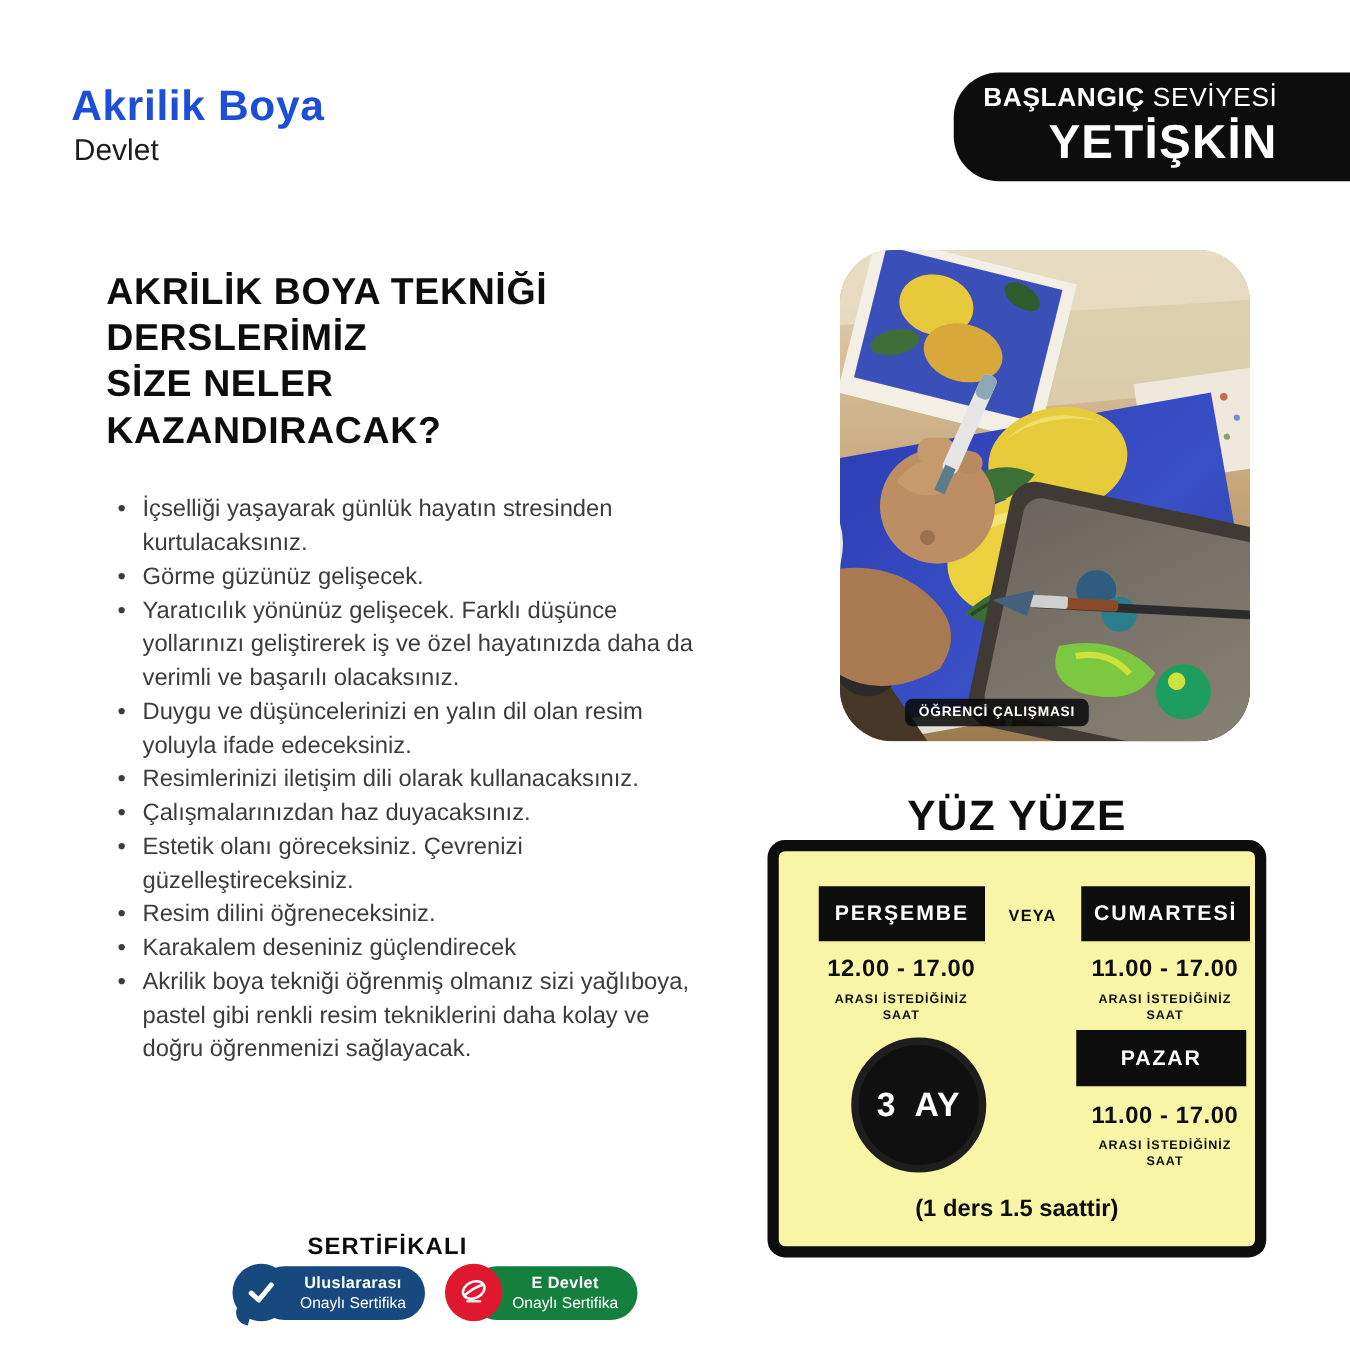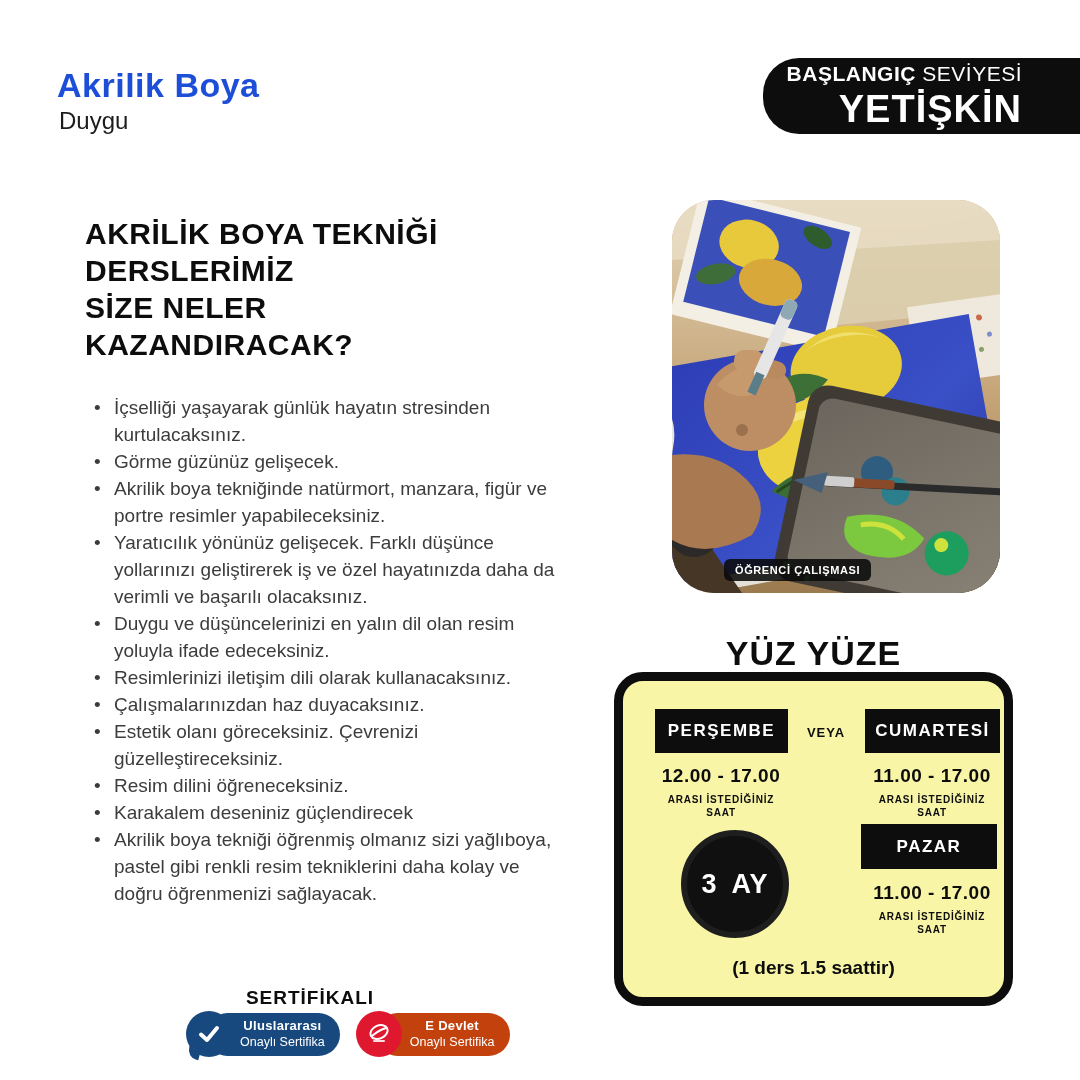--- a/index.html
+++ b/index.html
@@ -13,21 +13,21 @@
   
   .title {
     position:absolute; left:57px; top:66px;
     font-size:34px; font-weight:800; letter-spacing:.5px; color:#1d4ed8;
   }
   .subtitle {
     position:absolute; left:59px; top:107px;
     font-size:24px; font-weight:400; color:#1c1c1c;
   }
   .level-badge {
-    position:absolute; right:0; top:58px; width:317px; height:76px;
+    position:absolute; right:0; top:58px; width:317px; height:87px;
     background:#0d0d0d; border-radius:36px 0 0 36px;
     display:flex; flex-direction:column; justify-content:center;
     padding-right:58px; text-align:right; color:#fff;
   }
   .level-badge .line1 { font-size:21px; letter-spacing:.5px; }
   .level-badge .line1 b { font-weight:800; }
   .level-badge .line2 { font-size:38px; font-weight:700; letter-spacing:1px; margin-top:2px; }
   
   .intro-heading {
     position:absolute; left:85px; top:215px; width:500px;
@@ -53,21 +53,21 @@
     font-size:11px; font-weight:700; letter-spacing:.6px;
     padding:5px 11px; border-radius:6px; white-space:nowrap;
   }
   
   .schedule-heading {
     position:absolute; left:614px; top:634px; width:399px;
     text-align:center; font-size:34px; font-weight:800; letter-spacing:1px; color:#0d0d0d;
   }
   .schedule-box {
     position:absolute; left:614px; top:672px; width:399px; height:334px;
-    background:#f8f5a6; border:9px solid #0d0d0d; border-radius:29px;
+    background:#f8f5a6; border:9px solid #0d0d0d; border-radius:14px;
   }
   .day-chip {
     position:absolute; background:#0d0d0d; color:#fff;
     display:flex; align-items:center; justify-content:center;
     font-weight:800; font-size:17px; letter-spacing:1.5px;
   }
   .chip-thu { left:32px;  top:28px;  width:133px; height:44px; }
   .chip-sat { left:242px; top:28px;  width:135px; height:44px; }
   .chip-sun { left:238px; top:143px; width:136px; height:45px; }
   .or-label {
@@ -111,48 +111,47 @@
     content:""; position:absolute; left:2px; bottom:-2px;
     width:12px; height:12px; background:#17497E;
     border-radius:0 0 0 10px; transform:rotate(15deg);
   }
   .cert-circle.red { background:#E0182F; }
   .cert-pill {
     margin-left:-26px; padding:5px 15px 6px 34px; border-radius:22px;
     color:#fff; text-align:center; line-height:16px;
   }
   .cert-pill.blue { background:#17497E; }
-  .cert-pill.red  { background:#c2410c; }
+  .cert-pill.red  { background:#15803d; }
   .cert-pill .t { font-size:13px; font-weight:800; letter-spacing:.3px; }
   .cert-pill .s { font-size:12.5px; font-weight:400; }
 </style>
 </head>
 <body>
 
 <div class="page">
 
   <div class="title">Akrilik Boya</div>
-  <div class="subtitle">Duygu</div>
+  <div class="subtitle">Devlet</div>
 
   <div class="level-badge">
     <div class="line1"><b>BAŞLANGIÇ</b><span> SEVİYESİ</span></div>
     <div class="line2">YETİŞKİN</div>
   </div>
 
   <div class="intro-heading">
     <div>AKRİLİK BOYA TEKNİĞİ</div>
     <div>DERSLERİMİZ</div>
     <div>SİZE NELER</div>
     <div>KAZANDIRACAK?</div>
   </div>
 
   <ul class="bullets">
     <li>İçselliği yaşayarak günlük hayatın stresinden kurtulacaksınız.</li>
     <li>Görme güzünüz gelişecek.</li>
-    <li>Akrilik boya tekniğinde natürmort, manzara, figür ve portre resimler yapabileceksiniz.</li>
     <li>Yaratıcılık yönünüz gelişecek. Farklı düşünce yollarınızı geliştirerek iş ve özel hayatınızda daha da verimli ve başarılı olacaksınız.</li>
     <li>Duygu ve düşüncelerinizi en yalın dil olan resim yoluyla ifade edeceksiniz.</li>
     <li>Resimlerinizi iletişim dili olarak kullanacaksınız.</li>
     <li>Çalışmalarınızdan haz duyacaksınız.</li>
     <li>Estetik olanı göreceksiniz. Çevrenizi güzelleştireceksiniz.</li>
     <li>Resim dilini öğreneceksiniz.</li>
     <li>Karakalem deseniniz güçlendirecek</li>
     <li>Akrilik boya tekniği öğrenmiş olmanız sizi yağlıboya, pastel gibi renkli resim tekniklerini daha kolay ve doğru öğrenmenizi sağlayacak.</li>
   </ul>
 

